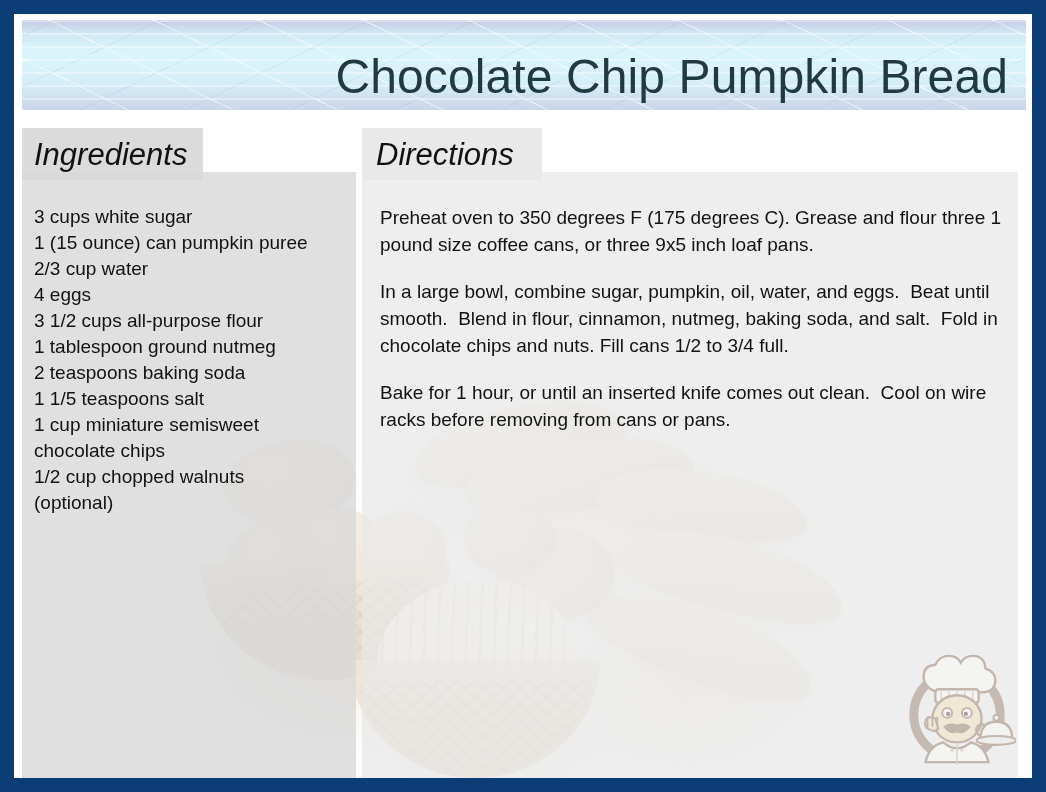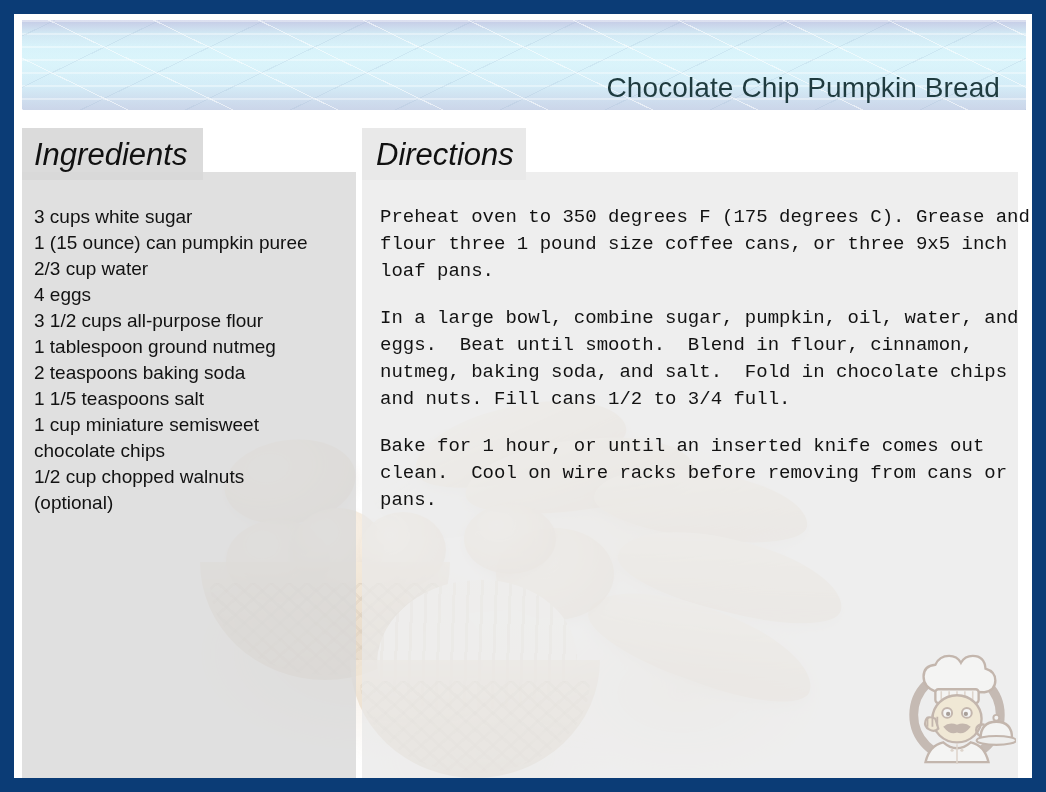--- a/index.html
+++ b/index.html
@@ -49,23 +49,23 @@
       repeating-linear-gradient(-26deg,
         rgba(140,170,200,0.16) 0px, rgba(140,170,200,0.16) 1px,
         rgba(255,255,255,0) 1px, rgba(255,255,255,0) 46px),
       repeating-linear-gradient(180deg,
         rgba(255,255,255,0.38) 0px, rgba(255,255,255,0.38) 2px,
         rgba(255,255,255,0) 2px, rgba(255,255,255,0) 13px);
     pointer-events: none;
   }
   .banner-title {
     position: absolute;
-    right: 26px;
+    right: 18px;
     bottom: 8px;
-    font-size: 28px;
+    font-size: 48px;
     line-height: 1.05;
     color: #1f3b3f;
     letter-spacing: 0.1px;
     white-space: nowrap;
   }
 
   
   .photo {
     position: absolute;
     left: 150px;
@@ -173,21 +173,21 @@
     left: 8px;
     top: 114px;
     width: 181px;
     height: 52px;
     padding-left: 12px;
     box-sizing: border-box;
   }
   .heading-box.directions {
     left: 348px;
     top: 114px;
-    width: 164px;
+    width: 180px;
     height: 52px;
     padding-left: 14px;
     box-sizing: border-box;
     background: rgba(232,232,232,0.95);
     text-align: center;
   }
   .heading-text {
     font-size: 31px;
     color: #111111;
     line-height: 1;
@@ -211,21 +211,20 @@
     left: 366px;
     top: 190px;
     width: 650px;
     font-size: 19px;
     line-height: 27px;
     color: #121212;
   }
   .directions-body p {
     margin: 0 0 20px 0;
     white-space: pre-wrap;
-    font-family: Liberation Mono, monospace;
   }
 
   
   .chef-logo {
     position: absolute;
     right: 16px;
     bottom: 12px;
     width: 118px;
     height: 118px;
     opacity: 0.42;

